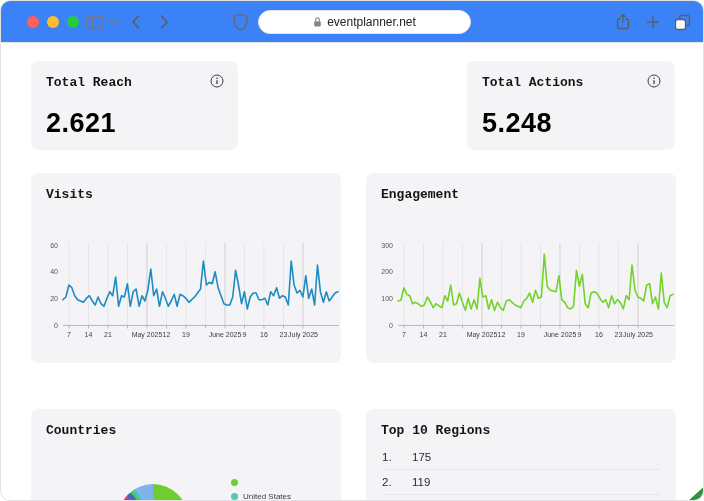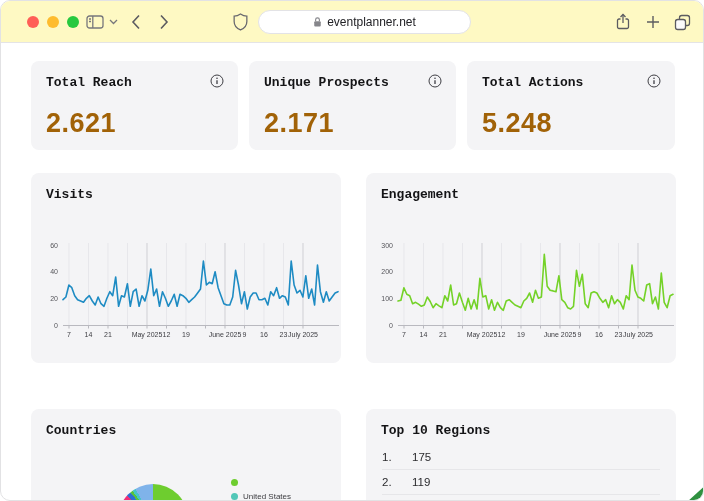--- a/index.html
+++ b/index.html
@@ -1,32 +1,32 @@
 <!DOCTYPE html>
 <html><head>
 <meta charset="utf-8">
 <style>
   html,body{margin:0;padding:0;background:#fff;}
   *{box-sizing:border-box;font-family:"Liberation Sans",sans-serif;}
   .window{position:relative;width:704px;height:501px;background:#fff;border-radius:10px;
           overflow:hidden;border:1px solid #e2e2e4;}
   
-  .toolbar{position:absolute;top:0;left:0;right:0;height:42px;background:#fef9c3;
+  .toolbar{position:absolute;top:0;left:0;right:0;height:42px;background:#3b82f6;
            border-bottom:1px solid #e4e4e6;}
   .tl{position:absolute;top:15px;width:12px;height:12px;border-radius:50%;}
   .ticon{position:absolute;color:#77777c;display:flex;align-items:center;justify-content:center;}
   .urlbar{position:absolute;left:257px;top:9px;width:213px;height:24px;background:#fff;
           border:1px solid #e3e3e6;border-radius:12px;display:flex;align-items:center;
           justify-content:center;gap:5px;}
   .urlbar span{font-size:12px;color:#222226;}
   
   .card{position:absolute;background:#f4f4f6;border-radius:8px;}
   .card-title{position:absolute;left:15px;top:14px;font-size:13px;font-weight:700;color:#141416;font-family:Liberation Mono, monospace;}
   .info{position:absolute;right:14px;top:13px;width:14px;height:14px;color:#3e3e44;cursor:pointer;}
-  .stat-value{position:absolute;left:15px;top:47px;font-size:27px;font-weight:700;color:#a16207;letter-spacing:.5px;}
+  .stat-value{position:absolute;left:15px;top:47px;font-size:27px;font-weight:700;color:#000000;letter-spacing:.5px;}
   .chart-svg{position:absolute;left:0;top:0;}
   
   .pie{position:absolute;left:87px;top:75px;width:70px;height:70px;border-radius:50%;}
   .legend{position:absolute;left:200px;top:66px;}
   .legend-row{display:flex;align-items:center;height:14px;gap:5px;}
   .dot{width:7px;height:7px;border-radius:50%;flex:0 0 auto;}
   .legend-label{font-size:8px;color:#3c3c40;}
   
   .rows{position:absolute;left:16px;right:16px;top:36px;}
   .rrow{display:flex;align-items:center;height:25px;border-bottom:1px solid #e6e6e9;font-size:11.5px;color:#2b2b2e;}
@@ -108,31 +108,20 @@
   <div class="card" style="left:30px;top:60px;width:207px;height:89px">
     <div class="card-title">Total Reach</div>
     <div class="info">
       <svg width="14" height="14" viewBox="0 0 14 14" fill="none" stroke="currentColor">
         <circle cx="7" cy="7" r="6" stroke-width="1"></circle>
           <circle cx="7" cy="4.2" r="0.8" fill="currentColor" stroke="none"></circle>
           <line x1="7" y1="6.2" x2="7" y2="10" stroke-width="1.3"></line>
       </svg>
     </div>
     <div class="stat-value">2.621</div>
-  </div>
-  <div class="card" style="left:248px;top:60px;width:207px;height:89px">
-    <div class="card-title">Unique Prospects</div>
-    <div class="info">
-      <svg width="14" height="14" viewBox="0 0 14 14" fill="none" stroke="currentColor">
-        <circle cx="7" cy="7" r="6" stroke-width="1"></circle>
-          <circle cx="7" cy="4.2" r="0.8" fill="currentColor" stroke="none"></circle>
-          <line x1="7" y1="6.2" x2="7" y2="10" stroke-width="1.3"></line>
-      </svg>
-    </div>
-    <div class="stat-value">2.171</div>
   </div>
   <div class="card" style="left:466px;top:60px;width:208px;height:89px">
     <div class="card-title">Total Actions</div>
     <div class="info">
       <svg width="14" height="14" viewBox="0 0 14 14" fill="none" stroke="currentColor">
         <circle cx="7" cy="7" r="6" stroke-width="1"></circle>
           <circle cx="7" cy="4.2" r="0.8" fill="currentColor" stroke="none"></circle>
           <line x1="7" y1="6.2" x2="7" y2="10" stroke-width="1.3"></line>
       </svg>
     </div>

